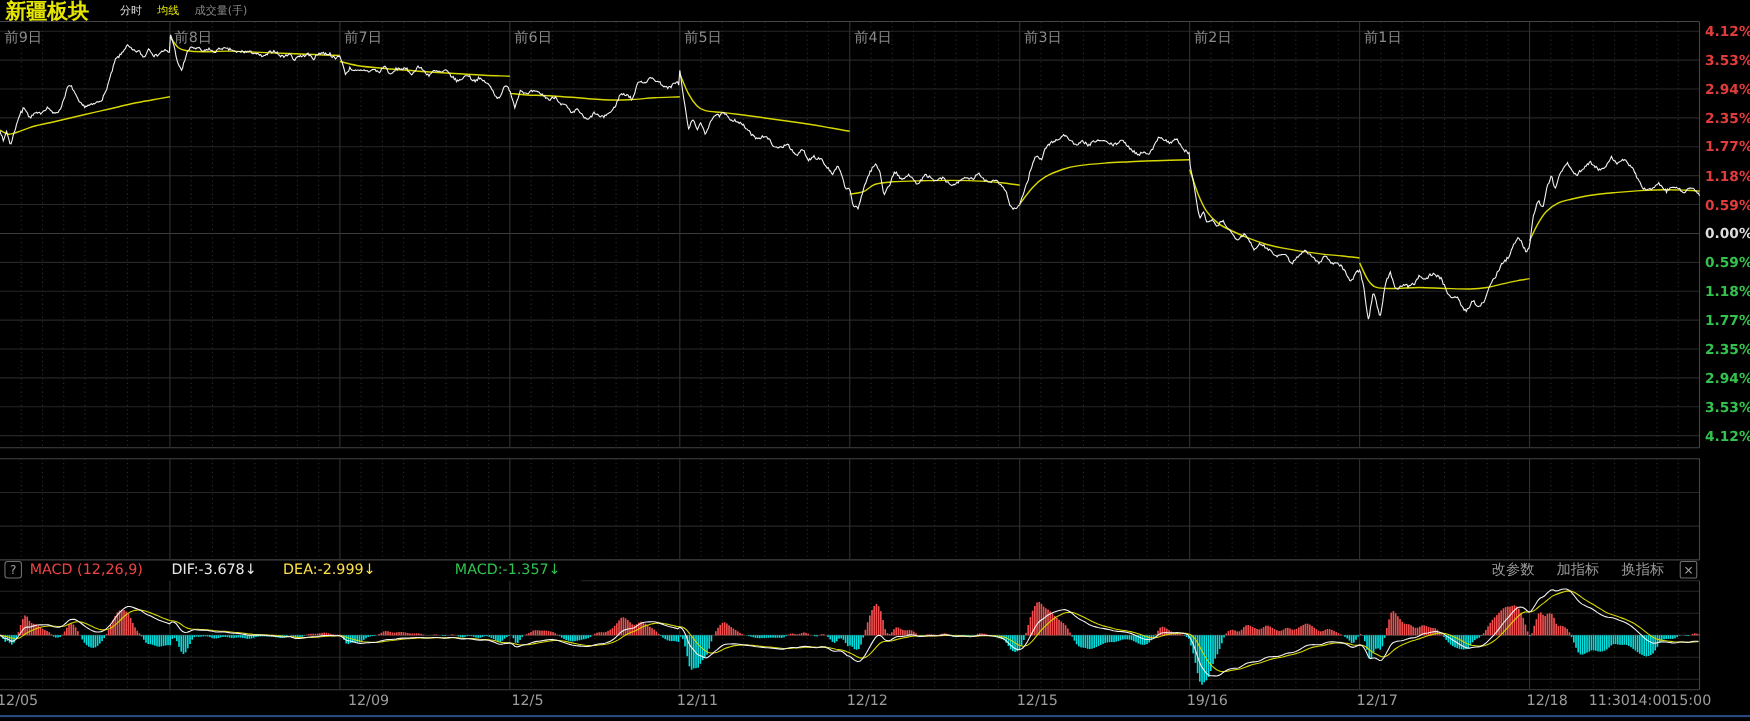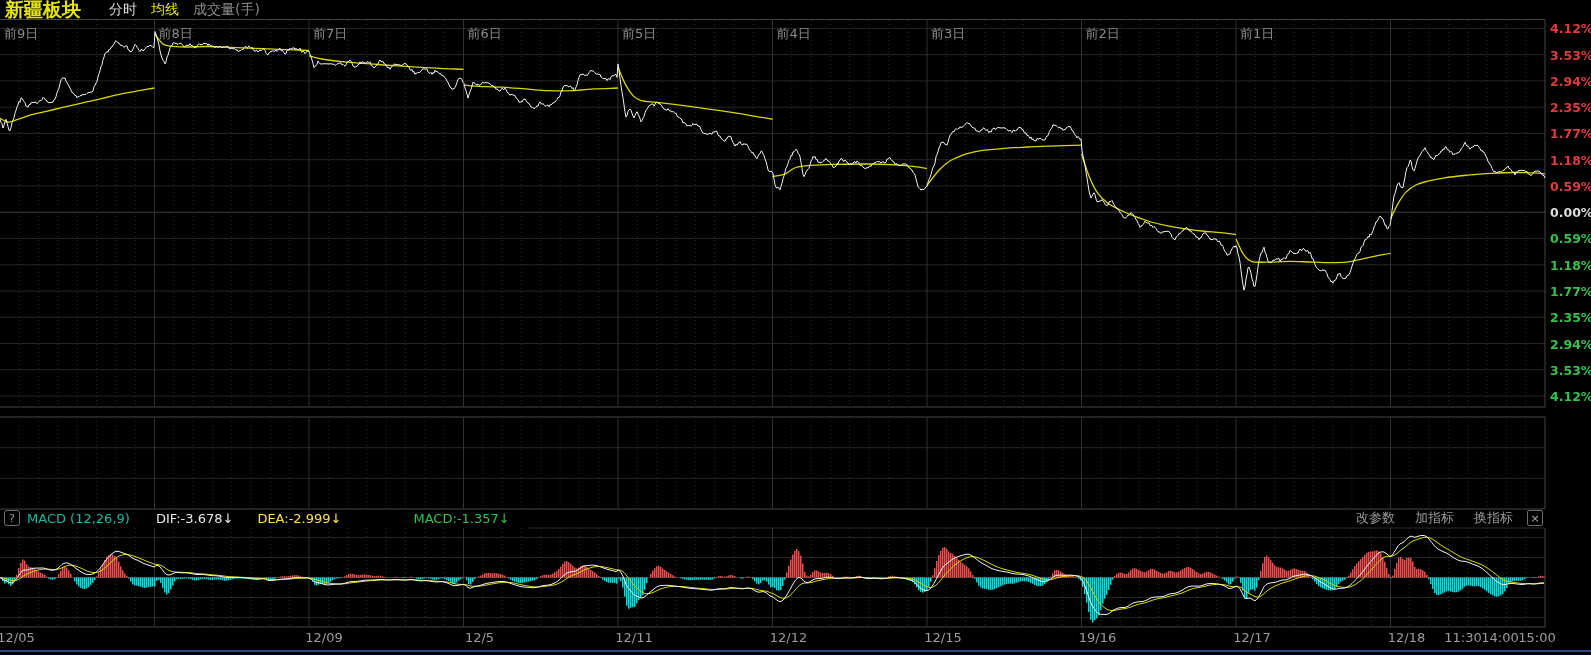--- a/index.html
+++ b/index.html
@@ -1,35 +1,35 @@
 <!DOCTYPE html>
 <html><head>
 <meta charset="utf-8">
 <style>
   html,body{margin:0;padding:0;background:#000;}
   #app{position:relative;width:1591px;height:655px;background:#000;overflow:hidden;
        font-family:"DejaVu Sans","Liberation Sans",sans-serif;}
   
   #header{position:absolute;left:0;top:0;width:100%;height:19px;display:flex;align-items:center;padding-left:5px;box-sizing:border-box;}
   .hd-title{color:#e6e600;font-size:19px;font-weight:bold;margin-right:28px;}
-  .hd-tab{font-size:14px;margin-right:14px;cursor:pointer;}
+  .hd-tab{font-size:10px;margin-right:14px;cursor:pointer;}
   .tab-bright{color:#dcdcdc;}
   .tab-accent{color:#e6e600;}
   .tab-dim{color:#8a8a8a;}
   
   #chart-svg{position:absolute;left:0;top:0;}
   
   .axis-label{position:absolute;left:1550px;width:40px;font-size:12.5px;font-weight:bold;transform:translateY(-50%);letter-spacing:0;}
   
   .date-label,.time-label{position:absolute;top:630px;font-size:13px;color:#9c9c9c;transform:translateX(-50%);white-space:nowrap;}
   
   #ind-bar{position:absolute;left:0;top:509px;width:1545px;height:18px;display:flex;align-items:center;font-size:13px;}
   .ind-help{display:inline-flex;align-items:center;justify-content:center;width:14px;height:14px;margin-left:4px;
             border:1px solid #6e6e6e;border-radius:3px;color:#9a9a9a;font-size:11px;cursor:pointer;}
-  .ind-name{color:#14b8a6;margin-left:7px;}
+  .ind-name{color:#ef4444;margin-left:7px;}
   .ind-dif{color:#e8e8e8;margin-left:26px;}
   .ind-dea{color:#fde047;margin-left:24px;}
   .ind-macd{color:#2fc24e;margin-left:24px;padding-left:48px;}
   #ind-buttons{position:absolute;right:48px;top:509px;height:18px;display:flex;align-items:center;}
   .ind-btn{color:#9a9a9a;font-size:13px;margin-left:20px;cursor:pointer;}
   .ind-close{display:inline-flex;align-items:center;justify-content:center;width:14px;height:14px;margin-left:14px;
              border:1px solid #6e6e6e;border-radius:2px;color:#aaa;font-size:11px;cursor:pointer;}
   
   #bottom-line{position:absolute;left:0;top:650px;width:1591px;height:2px;background:#28497c;}
 </style>
@@ -1869,21 +1869,21 @@
       <div class="axis-label" style="top: 264.74px; color: rgb(51, 194, 77);">1.18%</div>
       <div class="axis-label" style="top: 291px; color: rgb(51, 194, 77);">1.77%</div>
       <div class="axis-label" style="top: 317.26px; color: rgb(51, 194, 77);">2.35%</div>
       <div class="axis-label" style="top: 343.52px; color: rgb(51, 194, 77);">2.94%</div>
       <div class="axis-label" style="top: 369.78px; color: rgb(51, 194, 77);">3.53%</div>
       <div class="axis-label" style="top: 396.04px; color: rgb(51, 194, 77);">4.12%</div>
     </div>
   <div id="date-labels">
       <div class="date-label" style="left: 16px;">12/05</div>
       <div class="date-label" style="left: 170.5px; margin-top: 44px;">12/08</div>
-      <div class="date-label" style="left: 324px;">12/09</div>
+      <div class="date-label" style="left: 335px;">12/09</div>
       <div class="date-label" style="left: 479.5px;">12/5</div>
       <div class="date-label" style="left: 634px;">12/11</div>
       <div class="date-label" style="left: 788.5px;">12/12</div>
       <div class="date-label" style="left: 943px;">12/15</div>
       <div class="date-label" style="left: 1097.5px;">19/16</div>
       <div class="date-label" style="left: 1252px;">12/17</div>
       <div class="date-label" style="left: 1406.5px;">12/18</div>
       <div class="time-label" style="left: 1463px;">11:30</div>
       <div class="time-label" style="left: 1500px;">14:00</div>
       <div class="time-label" style="left: 1537px;">15:00</div>

